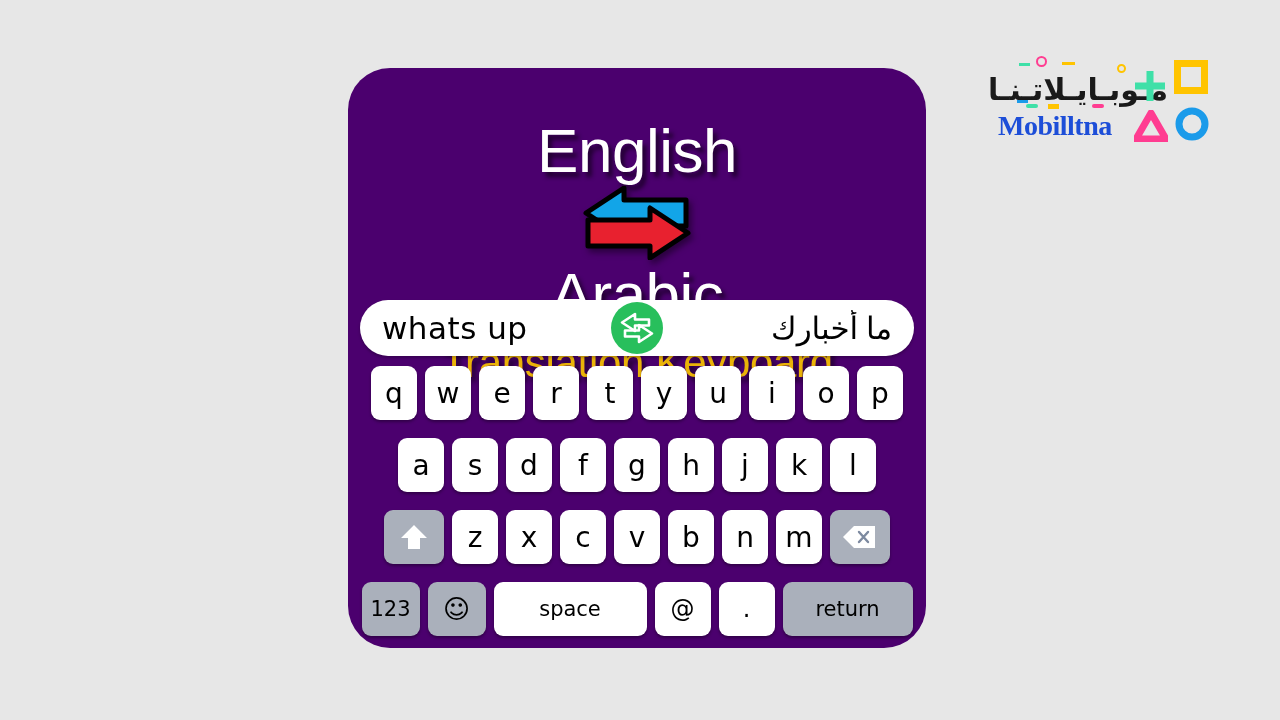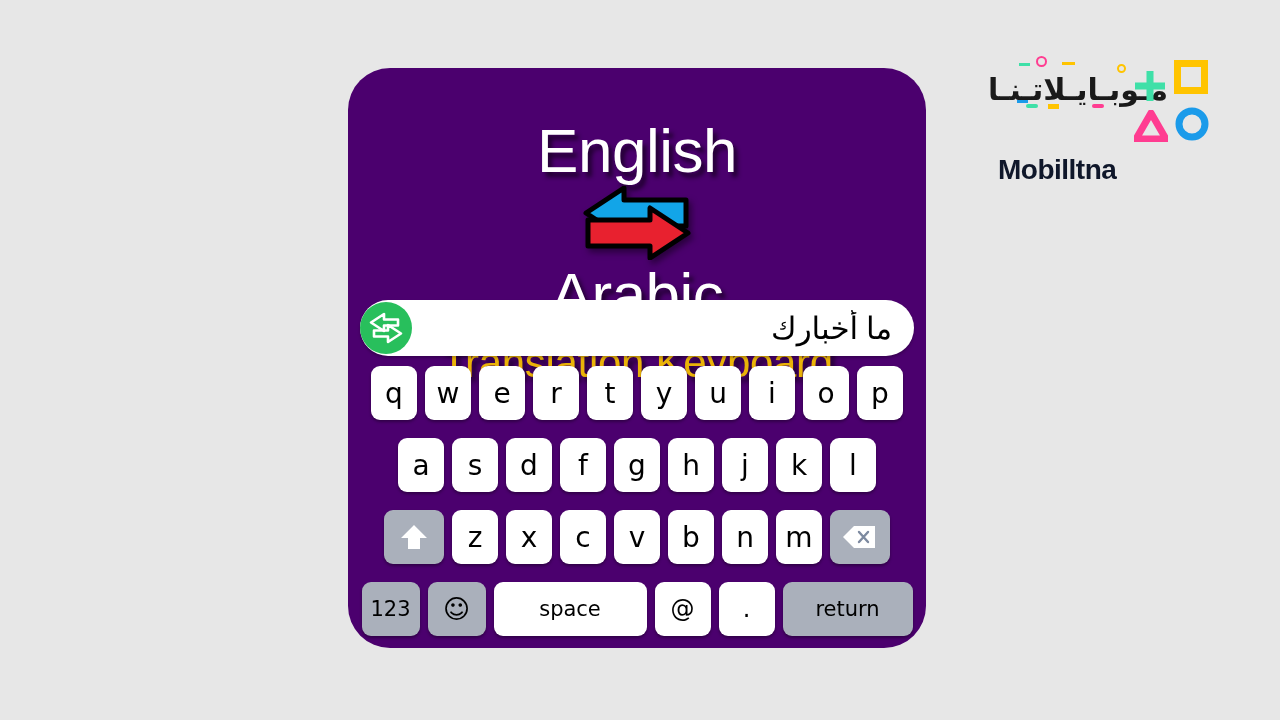--- a/index.html
+++ b/index.html
@@ -196,25 +196,24 @@
     font-family: "DejaVu Sans", sans-serif;
     letter-spacing: 1px;
     white-space: nowrap;
   }
   #brand-latin {
     position: absolute;
     left: 16px;
     top: 52px;
     font-size: 28px;
     font-weight: bold;
-    color: #0f172a;
-    font-family: Liberation Sans, sans-serif;
+    color: #1d4ed8;
+    font-family: Liberation Serif, serif;
     letter-spacing: -0.5px;
     white-space: nowrap;
-    margin-top: 44px;
   }
   .deco {
     position: absolute;
   }
   #deco-plus-icon { left: 152px; top: 12px; }
   #deco-square-icon { left: 192px; top: 2px; }
   #deco-triangle-icon { left: 152px; top: 52px; }
   #deco-circle-icon { left: 192px; top: 48px; }
   .mini { position: absolute; }
   #mini-teal-1 { left: 37px; top: 5px; width: 11px; height: 3px; background: #3fe0a8; }
@@ -239,20 +238,21 @@
         <path d="M42 2 L42 14 L104 14 L104 40 L42 40 L42 52 L4 27 Z" fill="#12a5e8" stroke="#000000" stroke-width="5" stroke-linejoin="round"></path>
 
         <path d="M68 22 L68 34 L6 34 L6 60 L68 60 L68 72 L106 47 Z" fill="#e8212f" stroke="#000000" stroke-width="5" stroke-linejoin="round"></path>
       </svg>
       <span class="title-word">Arabic</span>
     </div>
     <div id="title-subtitle">Translation Keyboard</div>
   </div>
 
   <div id="translation-bar">
+    <div id="source-text">whats  up</div>
     <button id="swap-languages-button">
       <svg width="36" height="34" viewBox="0 0 36 34" xmlns="http://www.w3.org/2000/svg">
         <path d="M16 3 L16 8.5 L30 8.5 L30 14.5 L16 14.5 L16 20 L3 11.5 Z" fill="none" stroke="#ffffff" stroke-width="2.6" stroke-linejoin="round"></path>
         <path d="M20 14 L20 19.5 L6 19.5 L6 25.5 L20 25.5 L20 31 L33 22.5 Z" fill="none" stroke="#ffffff" stroke-width="2.6" stroke-linejoin="round"></path>
       </svg>
     </button>
     <div id="translated-text">ما أخبارك</div>
   </div>
 
   <div id="keyboard">

